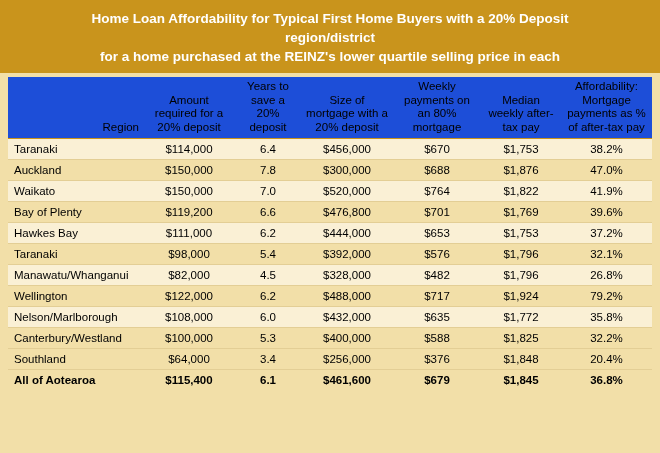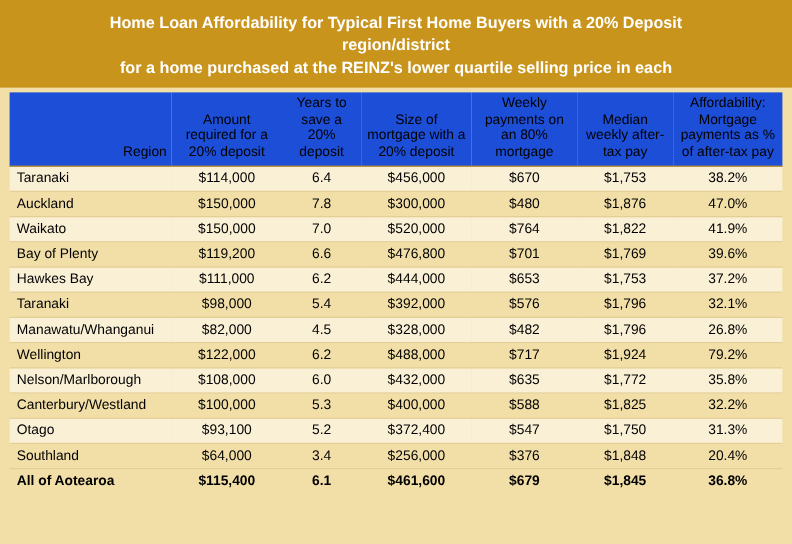--- a/index.html
+++ b/index.html
@@ -135,21 +135,21 @@
         <td class="num">$456,000</td>
         <td class="num">$670</td>
         <td class="num">$1,753</td>
         <td class="num">38.2%</td>
       </tr>
       <tr class="row-even">
         <td class="region">Auckland</td>
         <td class="num">$150,000</td>
         <td class="num">7.8</td>
         <td class="num">$300,000</td>
-        <td class="num">$480</td>
+        <td class="num">$688</td>
         <td class="num">$1,876</td>
         <td class="num">47.0%</td>
       </tr>
       <tr class="row-odd">
         <td class="region">Waikato</td>
         <td class="num">$150,000</td>
         <td class="num">7.0</td>
         <td class="num">$520,000</td>
         <td class="num">$764</td>
         <td class="num">$1,822</td>
@@ -210,29 +210,20 @@
         <td class="num">35.8%</td>
       </tr>
       <tr class="row-even">
         <td class="region">Canterbury/Westland</td>
         <td class="num">$100,000</td>
         <td class="num">5.3</td>
         <td class="num">$400,000</td>
         <td class="num">$588</td>
         <td class="num">$1,825</td>
         <td class="num">32.2%</td>
-      </tr>
-      <tr class="row-odd">
-        <td class="region">Otago</td>
-        <td class="num">$93,100</td>
-        <td class="num">5.2</td>
-        <td class="num">$372,400</td>
-        <td class="num">$547</td>
-        <td class="num">$1,750</td>
-        <td class="num">31.3%</td>
       </tr>
       <tr class="row-even">
         <td class="region">Southland</td>
         <td class="num">$64,000</td>
         <td class="num">3.4</td>
         <td class="num">$256,000</td>
         <td class="num">$376</td>
         <td class="num">$1,848</td>
         <td class="num">20.4%</td>
       </tr>

